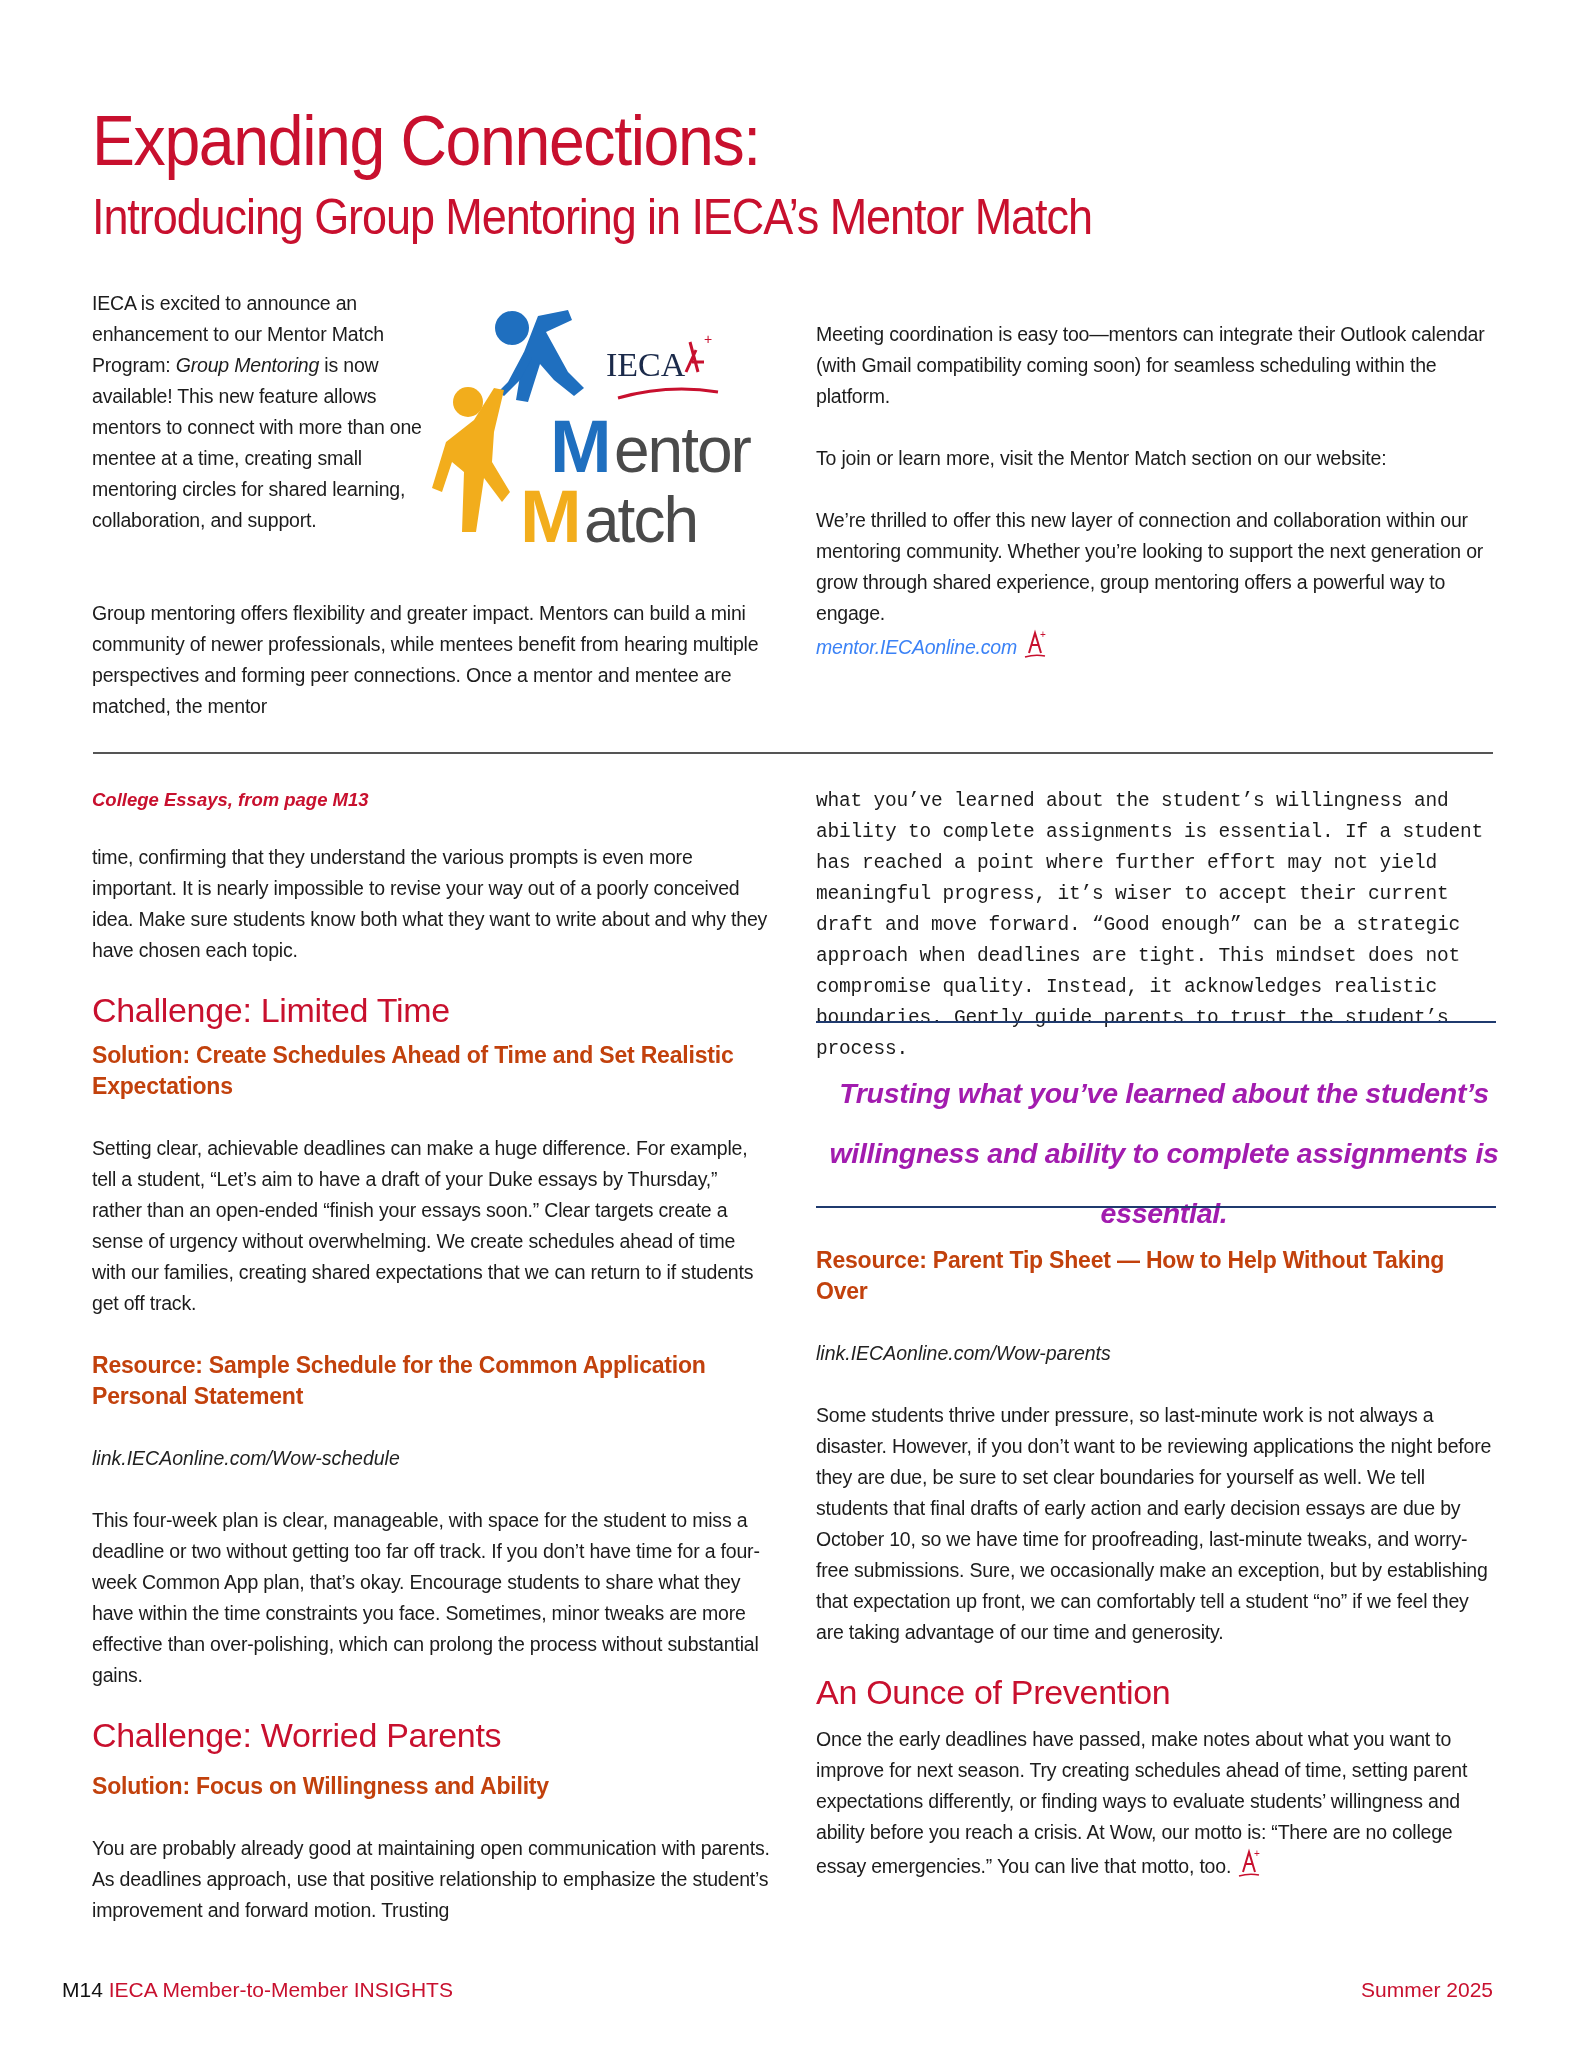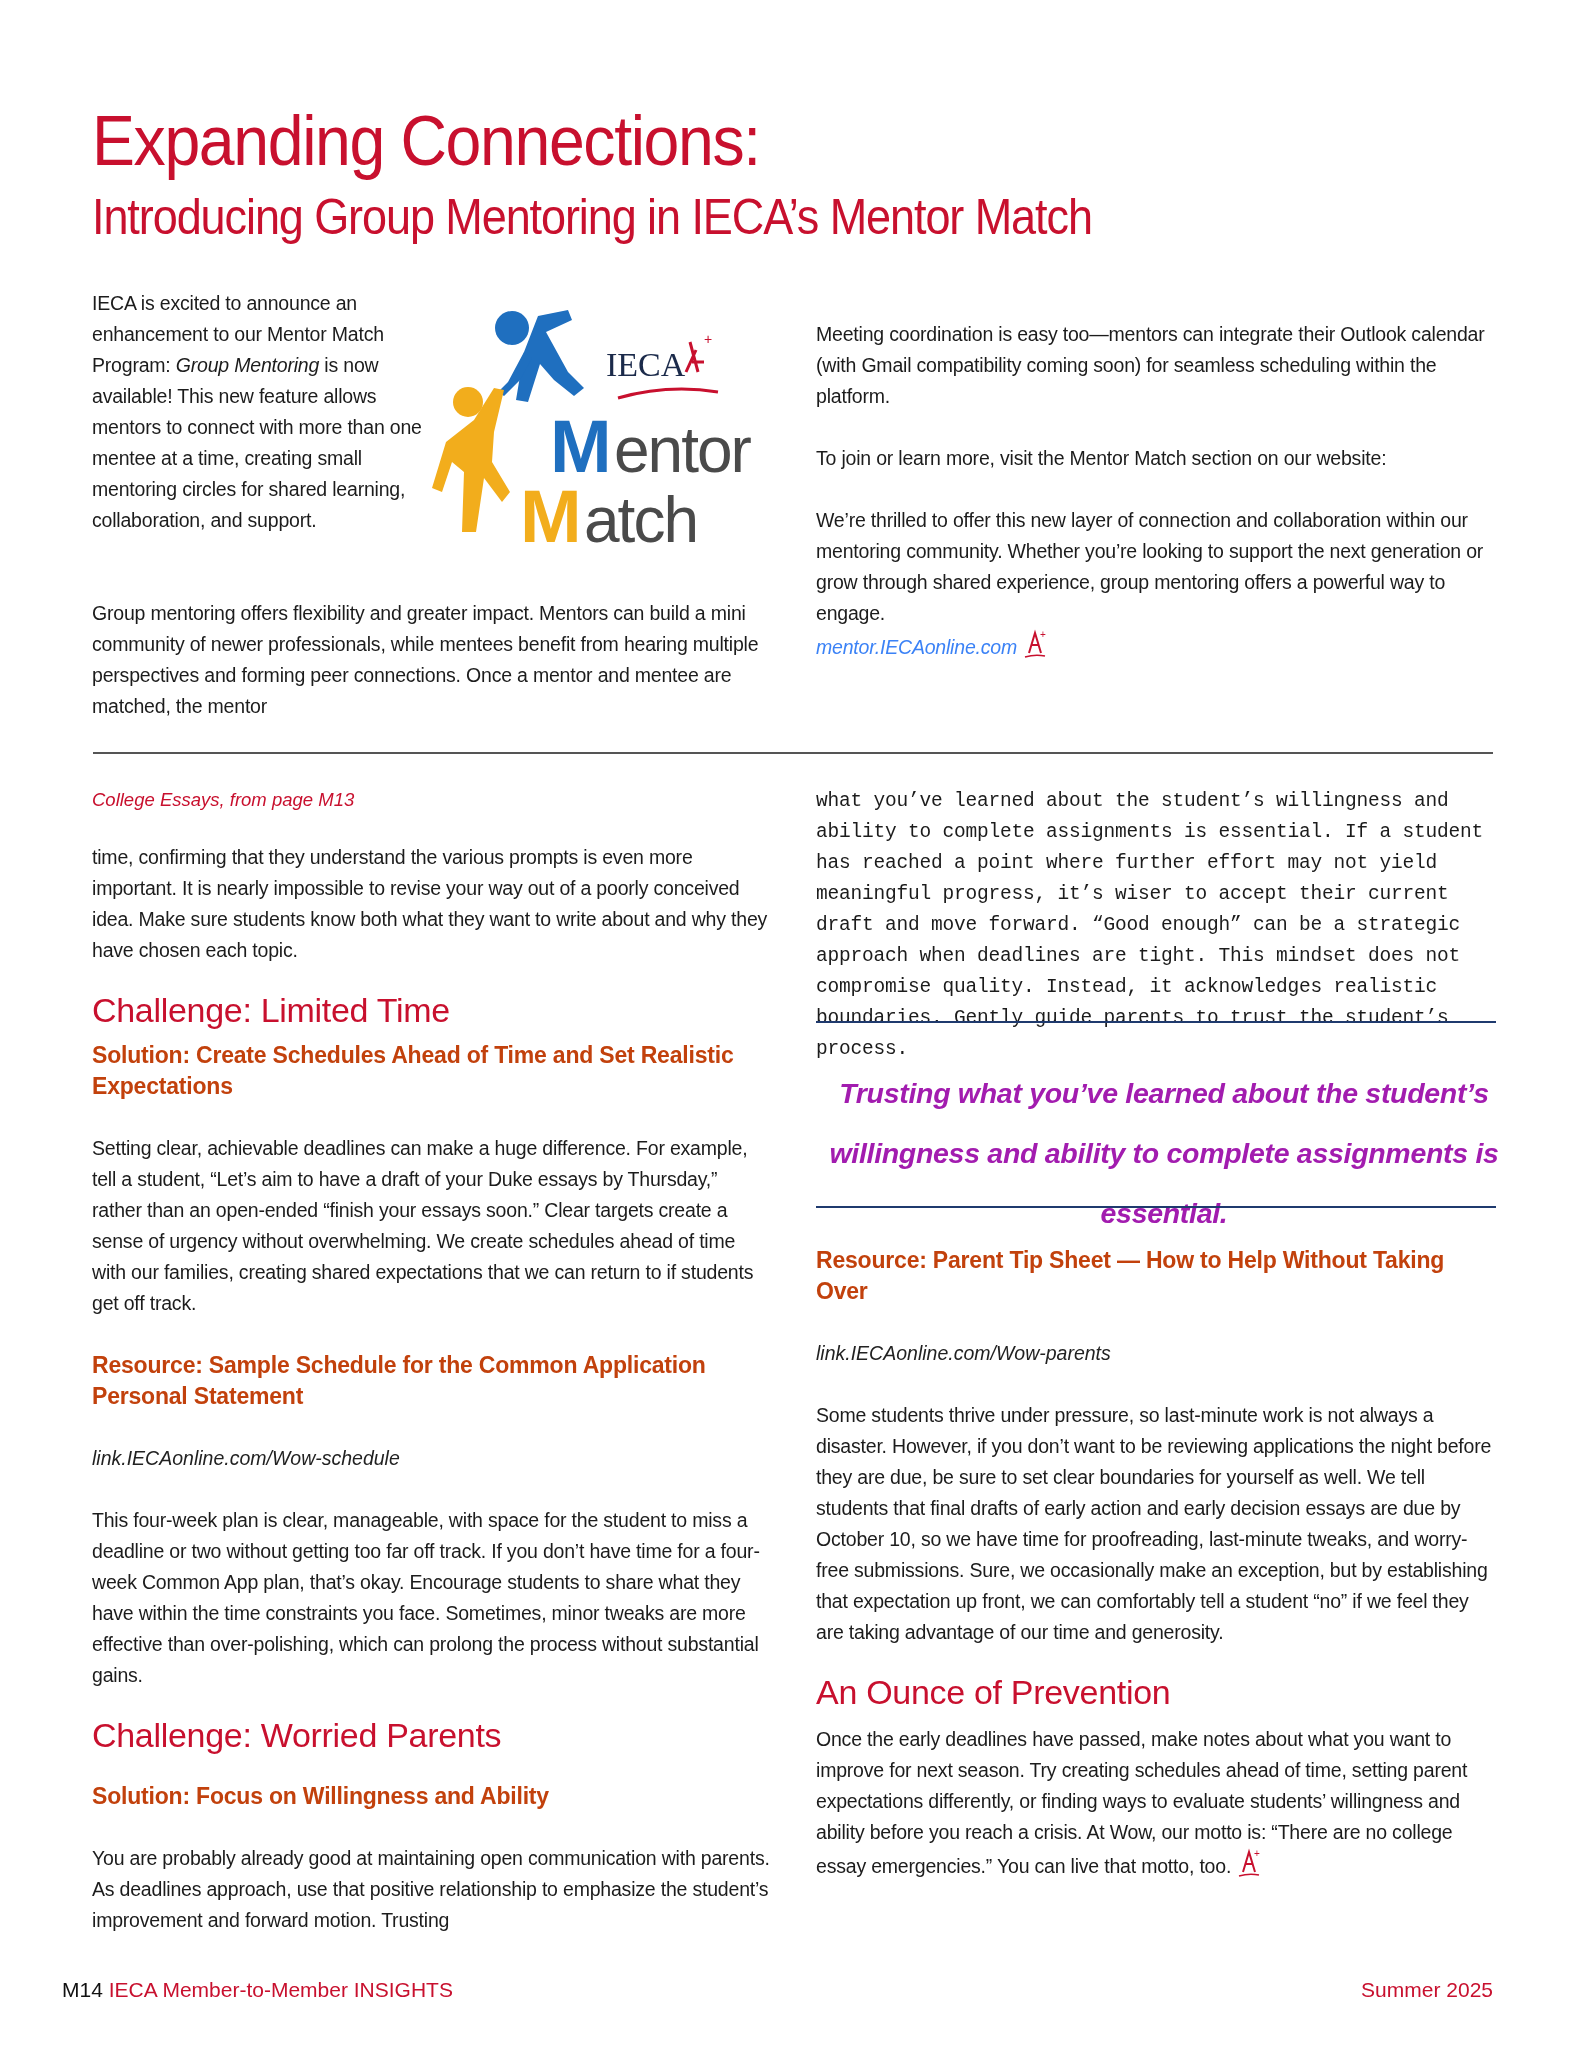--- a/index.html
+++ b/index.html
@@ -74,33 +74,33 @@
   <p class="p"><a style="color:#3b82f6; text-decoration:none;"><em>mentor.IECAonline.com</em></a><span class="aplus"><svg width="26" height="30" viewBox="0 0 26 30">
           <path d="M6 24 L12 4 L18 24 M9 16 L16 16" stroke="#c8102e" stroke-width="2" fill="none"></path>
           <text x="17" y="9" font-size="10" fill="#c8102e">+</text>
           <path d="M2 28 Q12 25 22 27" stroke="#c8102e" stroke-width="1.5" fill="none"></path>
         </svg></span></p>
 </div>
 
 <div class="divider"></div>
 
 <div class="blk col-left" style="top:786px;">
-  <p class="red-it" style="margin:0; line-height:28px;">College Essays, from page M13</p>
+  <p class="red-it" style="margin:0; line-height:28px;font-weight:bold;">College Essays, from page M13</p>
   <p class="p" style="margin-top:28px;">time, confirming that they understand the various prompts is even more important. It is nearly impossible to revise your way out of a poorly conceived idea. Make sure students know both what they want to write about and why they have chosen each topic.</p>
 
   <h3 class="h-red" style="margin-top:24px;">Challenge: Limited Time</h3>
   <h4 class="h-bold" style="margin-top:10px;">Solution: Create Schedules Ahead of Time and Set Realistic Expectations</h4>
   <p class="p" style="margin-top:31px;">Setting clear, achievable deadlines can make a huge difference. For example, tell a student, “Let’s aim to have a draft of your Duke essays by Thursday,” rather than an open-ended “finish your essays soon.” Clear targets create a sense of urgency without overwhelming. We create schedules ahead of time with our families, creating shared expectations that we can return to if students get off track.</p>
 
   <h4 class="h-bold" style="margin-top:31px;">Resource: Sample Schedule for the Common Application Personal Statement</h4>
   <p class="link" style="margin-top:31px; line-height:31px;"><a style="color:#222; text-decoration:none;">link.IECAonline.com/Wow-schedule</a></p>
   <p class="p" style="margin-top:31px;">This four-week plan is clear, manageable, with space for the student to miss a deadline or two without getting too far off track. If you don’t have time for a four-week Common App plan, that’s okay. Encourage students to share what they have within the time constraints you face. Sometimes, minor tweaks are more effective than over-polishing, which can prolong the process without substantial gains.</p>
 
   <h3 class="h-red" style="margin-top:24px;">Challenge: Worried Parents</h3>
-  <h4 class="h-bold" style="margin-top:26px;">Solution: Focus on Willingness and Ability</h4>
+  <h4 class="h-bold" style="margin-top:16px;">Solution: Focus on Willingness and Ability</h4>
   <p class="p" style="margin-top:31px;">You are probably already good at maintaining open communication with parents. As deadlines approach, use that positive relationship to emphasize the student’s improvement and forward motion. Trusting</p>
 </div>
 
 <div class="blk col-right" style="top:786px;font-family:Liberation Mono, monospace;">
   <p class="p">what you’ve learned about the student’s willingness and ability to complete assignments is essential. If a student has reached a point where further effort may not yield meaningful progress, it’s wiser to accept their current draft and move forward. “Good enough” can be a strategic approach when deadlines are tight. This mindset does not compromise quality. Instead, it acknowledges realistic boundaries. Gently guide parents to trust the student’s process.</p>
 </div>
 
 <div class="pq-line" style="top:1021px;"></div>
 <p class="pullquote">Trusting what you’ve learned about the student’s willingness and ability to complete assignments is essential.</p>
 <div class="pq-line" style="top:1206px;"></div>

